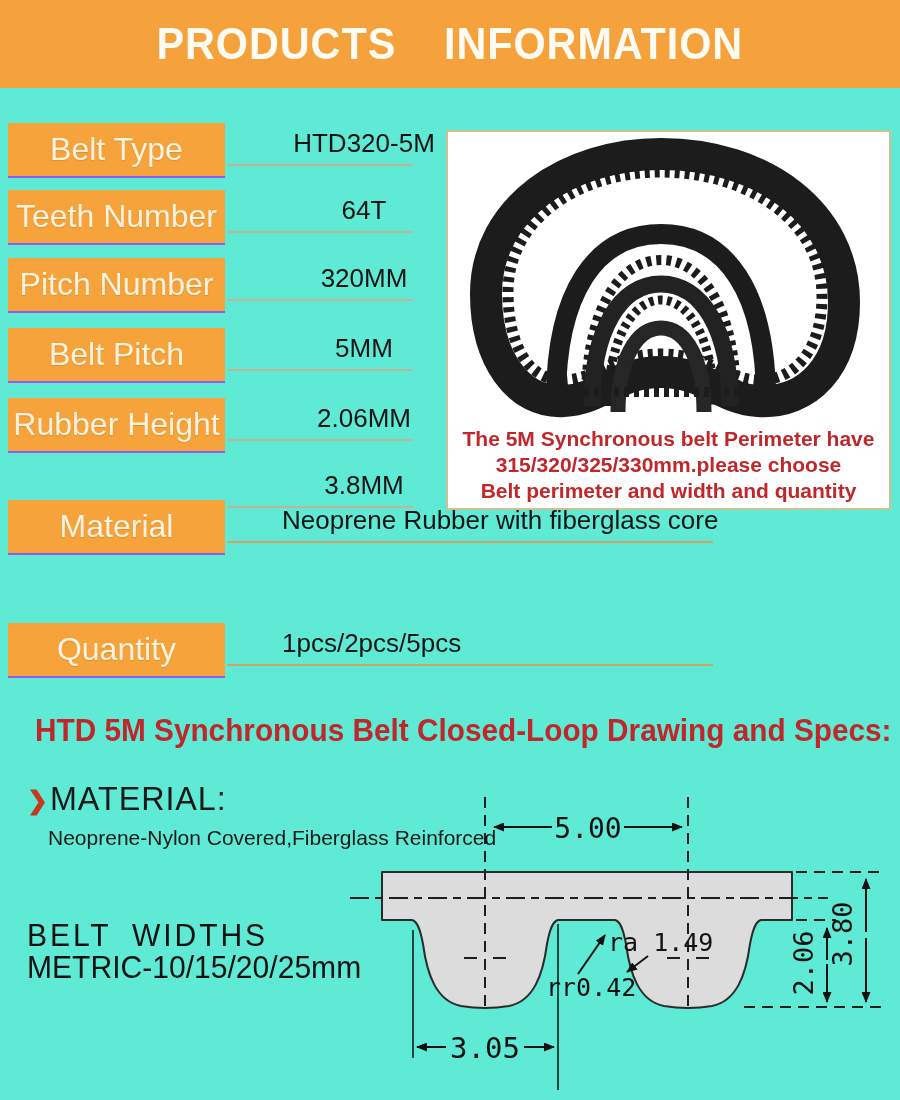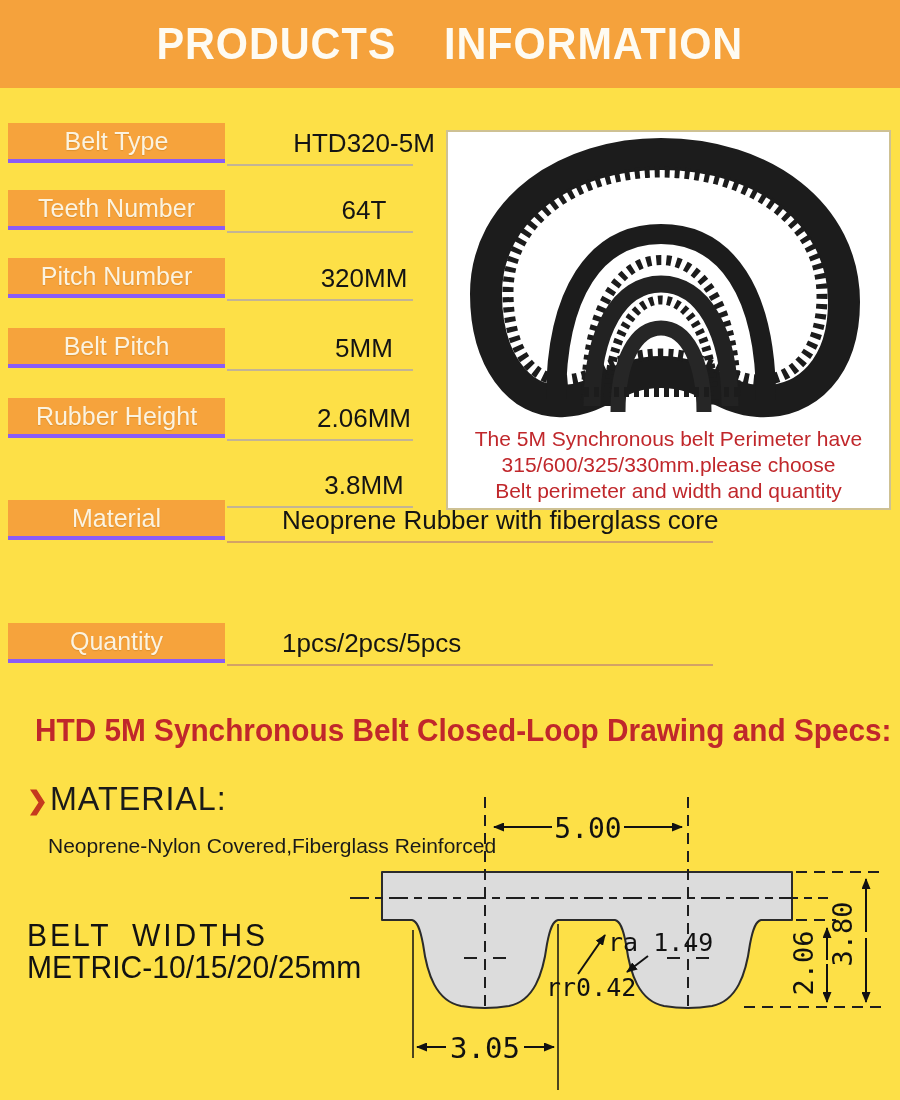--- a/index.html
+++ b/index.html
@@ -1,20 +1,20 @@
 <!DOCTYPE html>
 <html><head>
 <meta charset="utf-8">
 <style>
   * { margin: 0; padding: 0; box-sizing: border-box; }
   html,body { background:#ffffff; }
   #page {
     position: relative;
     width: 900px; height: 1100px;
-    background: #fde047;
+    background: #5eead4;
     font-family: "Liberation Sans", sans-serif;
     overflow: hidden;
   }
 
   
   .header {
     position: absolute; left: 0; top: 0;
     width: 900px; height: 88px;
     background: #F5A23C;
     display: flex; align-items: center; justify-content: center;
@@ -24,25 +24,25 @@
     color: #FEFBF2;
     font-size: 45px; font-weight: bold;
     letter-spacing: 1px;
     transform: scaleX(0.92);
   }
 
   
   .spec-row { position: absolute; left: 0; width: 900px; height: 44px; }
   .spec-label-box {
     position: absolute; left: 8px; top: 0;
-    width: 217px; height: 40px;
+    width: 217px; height: 55px;
     background: #F6A33C;
-    border-bottom: 4px solid #8b5cf6;
+    border-bottom: 2px solid #8b5cf6;
     display: flex; align-items: center; justify-content: center;
-    color: #FBF3E0; font-size: 25px;
+    color: #FBF3E0; font-size: 32px;
     text-shadow: 0 1px 1px rgba(150,90,0,0.25);
   }
   .spec-value {
     position: absolute; left: 225px; top: 0;
     width: 190px; height: 40px;
     display: flex; align-items: center; justify-content: center;
     color: #141414; font-size: 26px; margin-left: 44px;
   }
   .spec-row.wide .spec-value {
     left: 238px; width: 520px; justify-content: flex-start;
@@ -57,39 +57,39 @@
   .photo-box {
     position: absolute; left: 446px; top: 130px;
     width: 445px; height: 380px;
     border: 2px solid #CEC193;
     background: #ffffff;
   }
   .belts-photo { position: absolute; left: 8px; top: 2px; }
   .photo-note {
     position: absolute; left: 0; top: 294px; width: 100%;
     text-align: center;
-    color: #C0272B; font-size: 21px; font-weight: normal; line-height: 26px;
+    color: #C0272B; font-size: 21px; font-weight: bold; line-height: 26px;
   }
 
   
   .section-heading {
     position: absolute; left: 35px; top: 713px;
     color: #C0272B; font-size: 31px; font-weight: 600;
     white-space: nowrap;
     transform: scaleX(0.96); transform-origin: left center;
   }
   .material-block { position: absolute; left: 27px; top: 779px; }
   .material-row { display: flex; align-items: flex-start; }
   .chevron { color: #C53A1E; font-size: 25px; font-weight: bold; margin-top: 7px; margin-right: 2px; }
   .material-title {
     color: #1a1a1a; font-size: 34px; font-weight: 500; letter-spacing: 1px;
     transform: scaleX(0.95); transform-origin: left center;
   }
   .material-subtitle {
-    margin-left: 21px; margin-top: 16px;
+    margin-left: 21px; margin-top: 8px;
     color: #1a1a1a; font-size: 21px; font-weight: 500;
   }
   .belt-widths {
     position: absolute; left: 27px; top: 920px;
     color: #121212; font-size: 31px; line-height: 32px;
     transform: scaleX(0.97); transform-origin: left top;
     white-space: nowrap;
   }
   .belt-widths .bw1 { letter-spacing: 3px; word-spacing: 10px; }
 
@@ -158,21 +158,21 @@
         <path d="M100,266 C100,158 140,100 205,100 C270,100 310,158 310,266" stroke-width="20"></path>
         <path d="M130,266 C130,178 162,126 205,126 C248,126 280,178 280,266" stroke-width="10" stroke-dasharray="5 5"></path>
         <path d="M136,272 C136,196 164,150 205,150 C246,150 274,196 274,272" stroke-width="17" stroke="#222222"></path>
         <path d="M152,272 C152,208 176,166 205,166 C234,166 258,208 258,272" stroke-width="9" stroke-dasharray="4.5 4.5"></path>
         <path d="M162,278 C162,226 180,194 205,194 C230,194 248,226 248,278" stroke-width="15" stroke="#262626"></path>
         <path d="M118,258 L292,258" stroke-width="10" stroke-dasharray="5 5"></path>
       </g>
     </svg>
     <div class="photo-note">
       <div>The 5M Synchronous belt Perimeter have</div>
-      <div>315/600/325/330mm.please choose</div>
+      <div>315/320/325/330mm.please choose</div>
       <div>Belt perimeter and width and quantity</div>
     </div>
   </div>
 
   <div class="section-heading">HTD 5M Synchronous Belt Closed-Loop Drawing and Specs:</div>
 
   <div class="material-block">
     <div class="material-row">
       <span class="chevron">❯</span>
       <span class="material-title">MATERIAL:</span>

